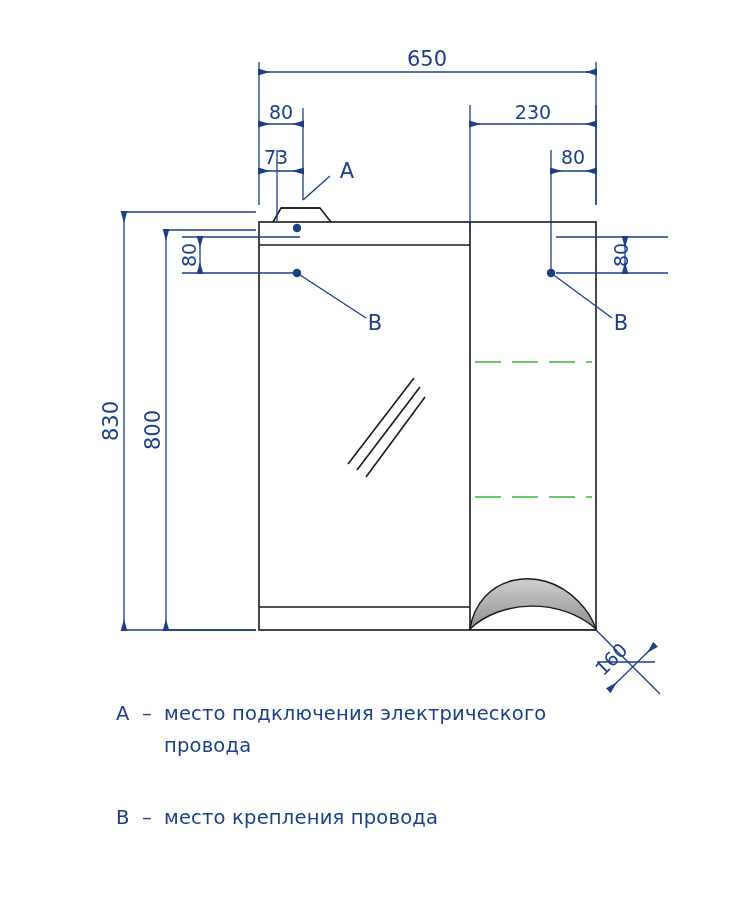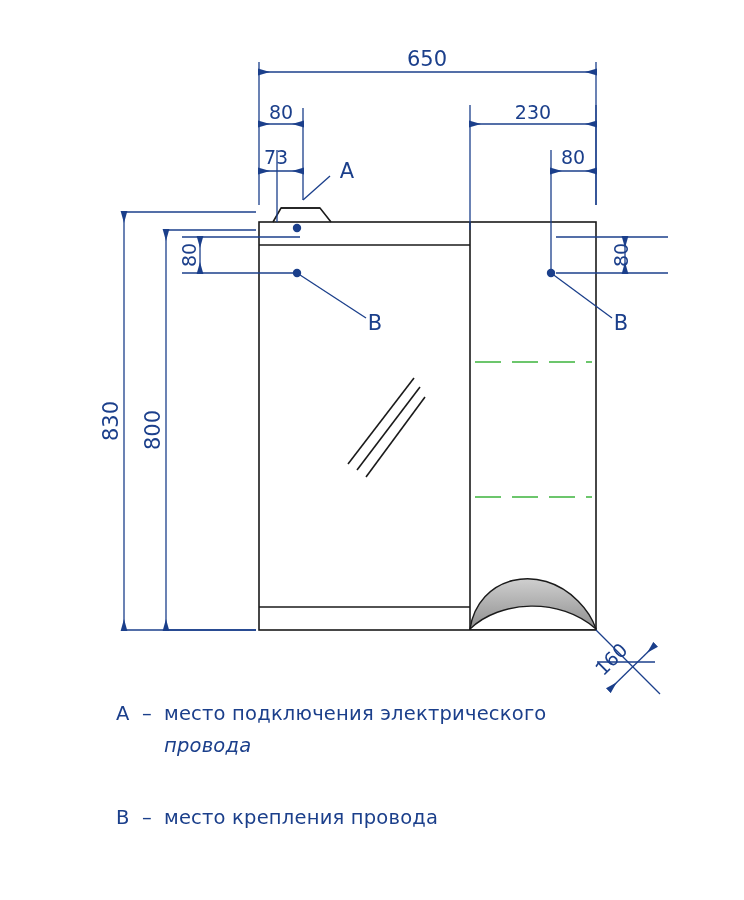--- a/index.html
+++ b/index.html
@@ -50,21 +50,20 @@
     flex: 0 0 22px;
   }
   .legend-text {
     flex: 1 1 auto;
   }
   .legend-row.second {
     margin-top: 40px;
   }
   .legend-cont {
     margin-left: 48px;
-    font-style: italic;
   }
 </style>
 </head>
 <body>
 
 <div id="stage">
 
   <svg id="drawing" viewBox="0 0 744 900">
     <defs>
       <marker id="arrIn" markerWidth="12" markerHeight="8" refX="11" refY="4" orient="auto" markerUnits="userSpaceOnUse">

